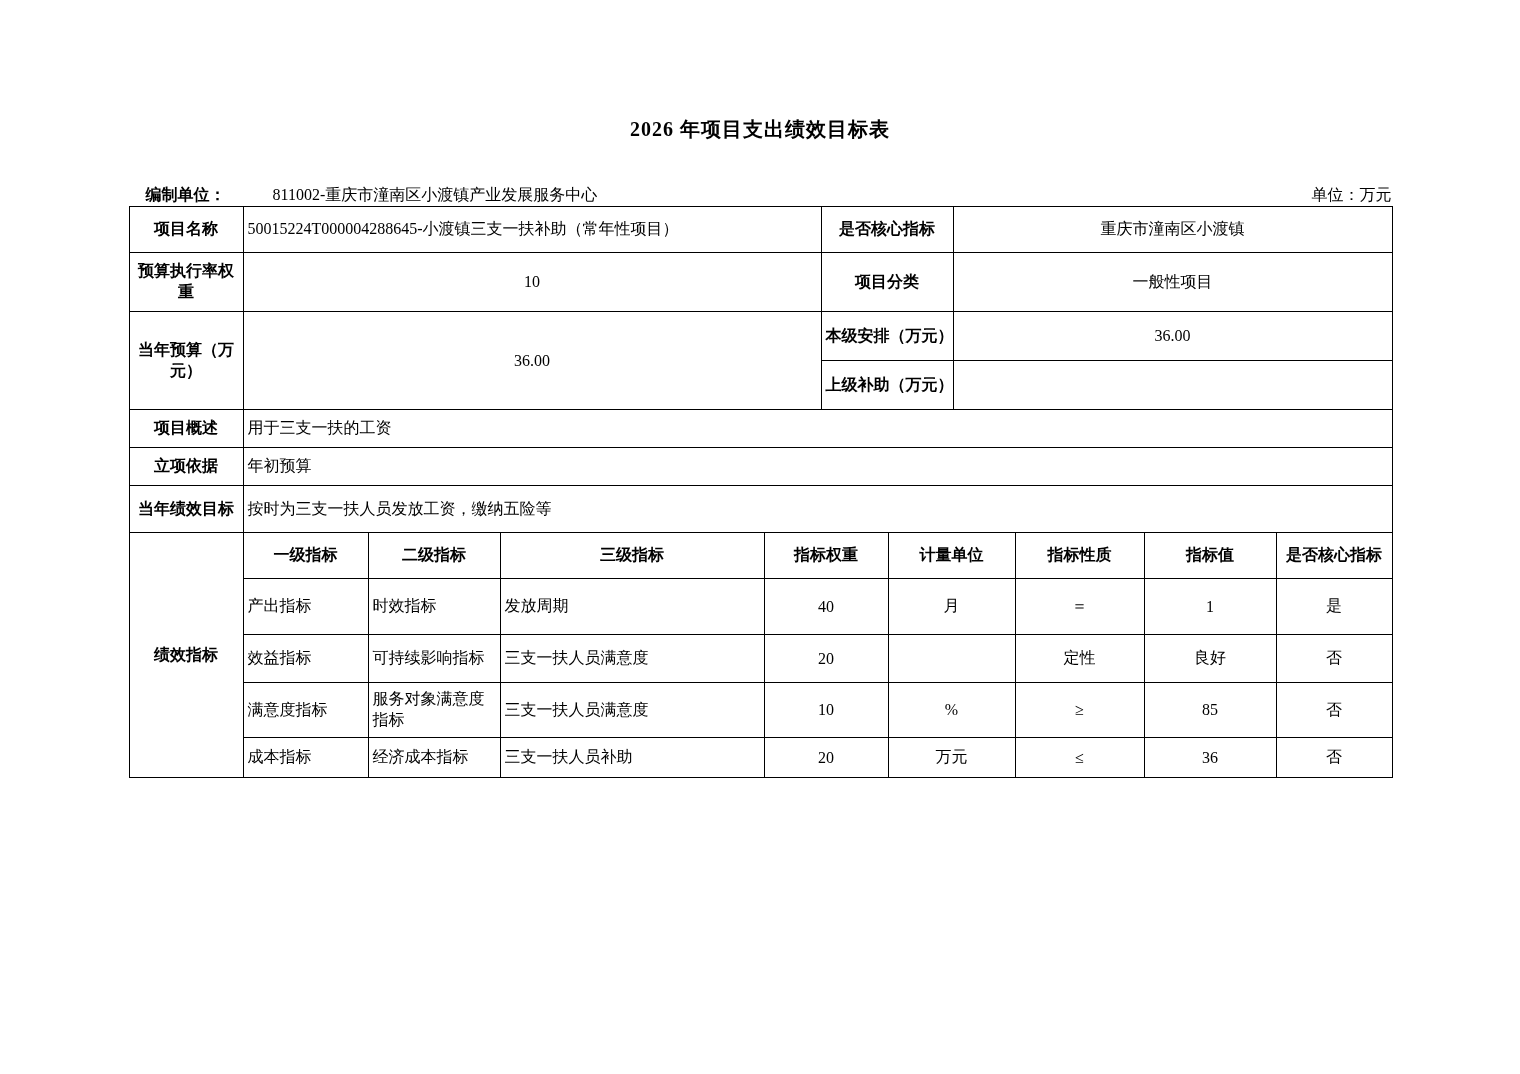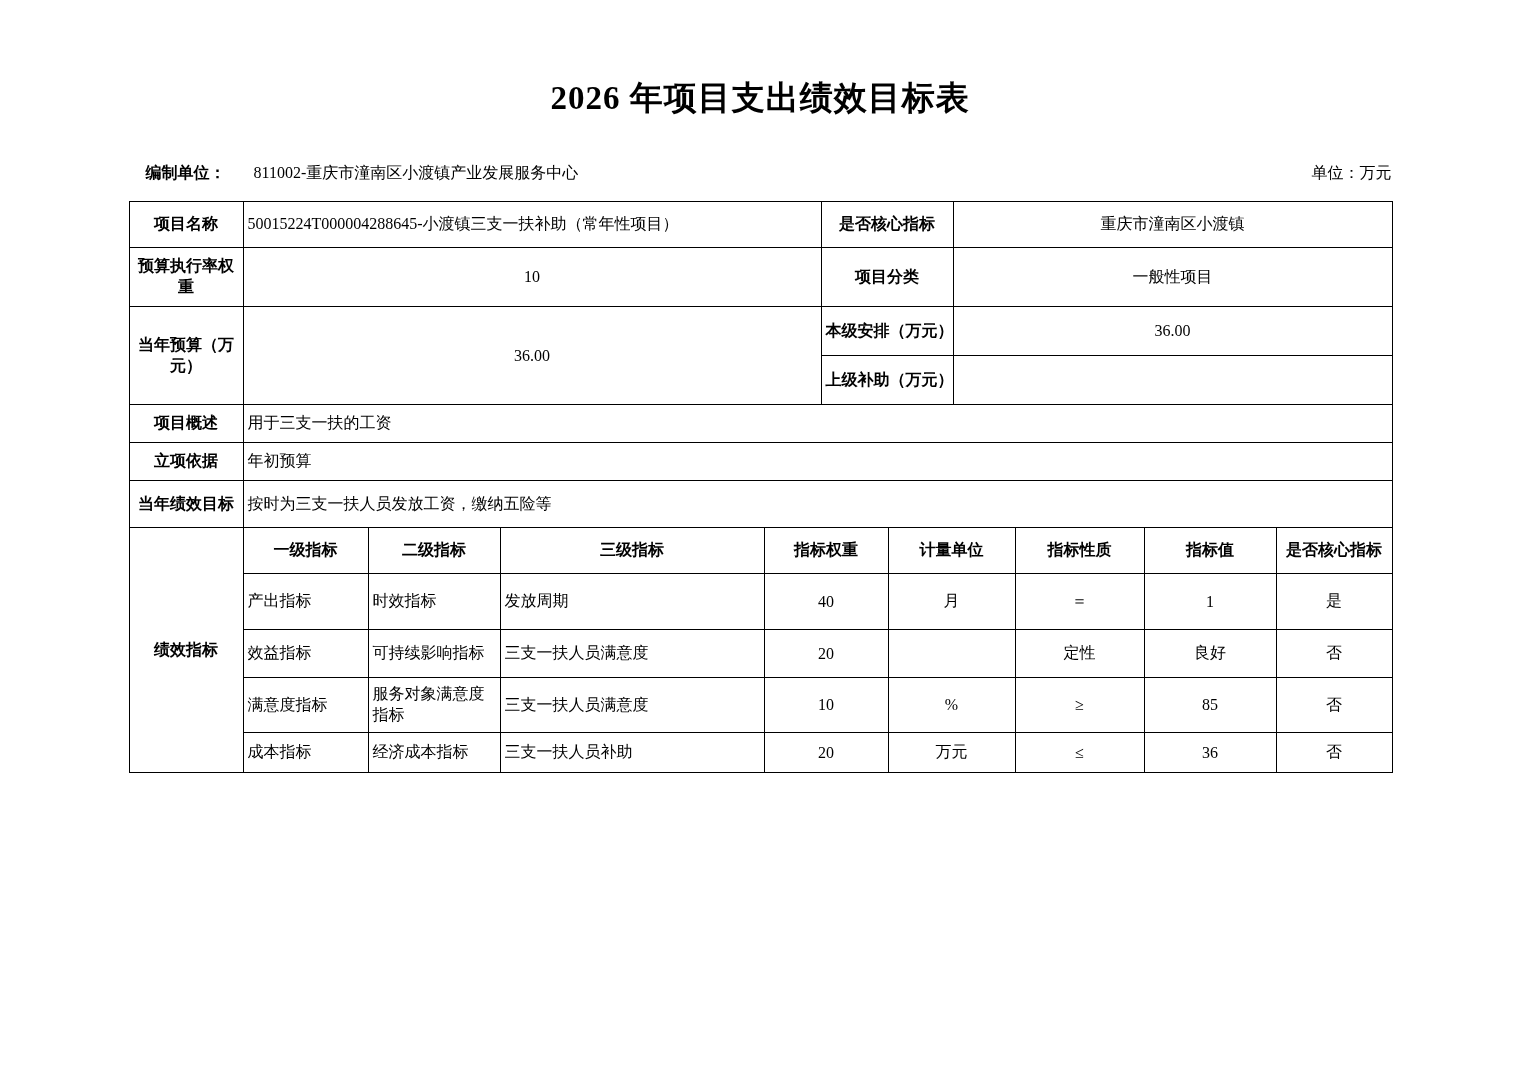--- a/index.html
+++ b/index.html
@@ -7,42 +7,43 @@
   body {
     width: 1520px; height: 1074px;
     background: #ffffff;
     color: #000000;
     font-family: "Liberation Serif", "DejaVu Serif", serif;
     overflow: hidden;
   }
   .sheet { width: 1263px; margin: 0 auto; }
   .doc-title {
     margin: 0;
-    padding-top: 76px;
+    padding-top: 116px;
     text-align: center;
-    font-size: 33px;
+    font-size: 20px;
     font-weight: bold;
     letter-spacing: 1px;
   }
   .meta-row {
     display: flex;
     align-items: baseline;
     margin-top: 42px;
     font-size: 16px;
+    gap: 19px;
   }
   .meta-label { font-weight: bold; padding-left: 17px; }
   .meta-value { margin-left: 28px; }
   .meta-unit { margin-left: auto; font-family: Liberation Mono, monospace; }
 
   table.grid {
     border-collapse: collapse;
     table-layout: fixed;
     width: 1263px;
   }
-  table.grid.top { margin-top: 17px; }
+  table.grid.top { }
   table.grid.indicators { margin-top: -1px; }
   .grid td {
     border: 1px solid #000;
     font-size: 16px;
     padding: 2px 4px;
     vertical-align: middle;
     overflow: hidden;
   }
   .lbl { font-weight: bold; text-align: center; }
   .lbl-left { font-weight: bold; text-align: left; white-space: nowrap; padding-left: 6px; }

